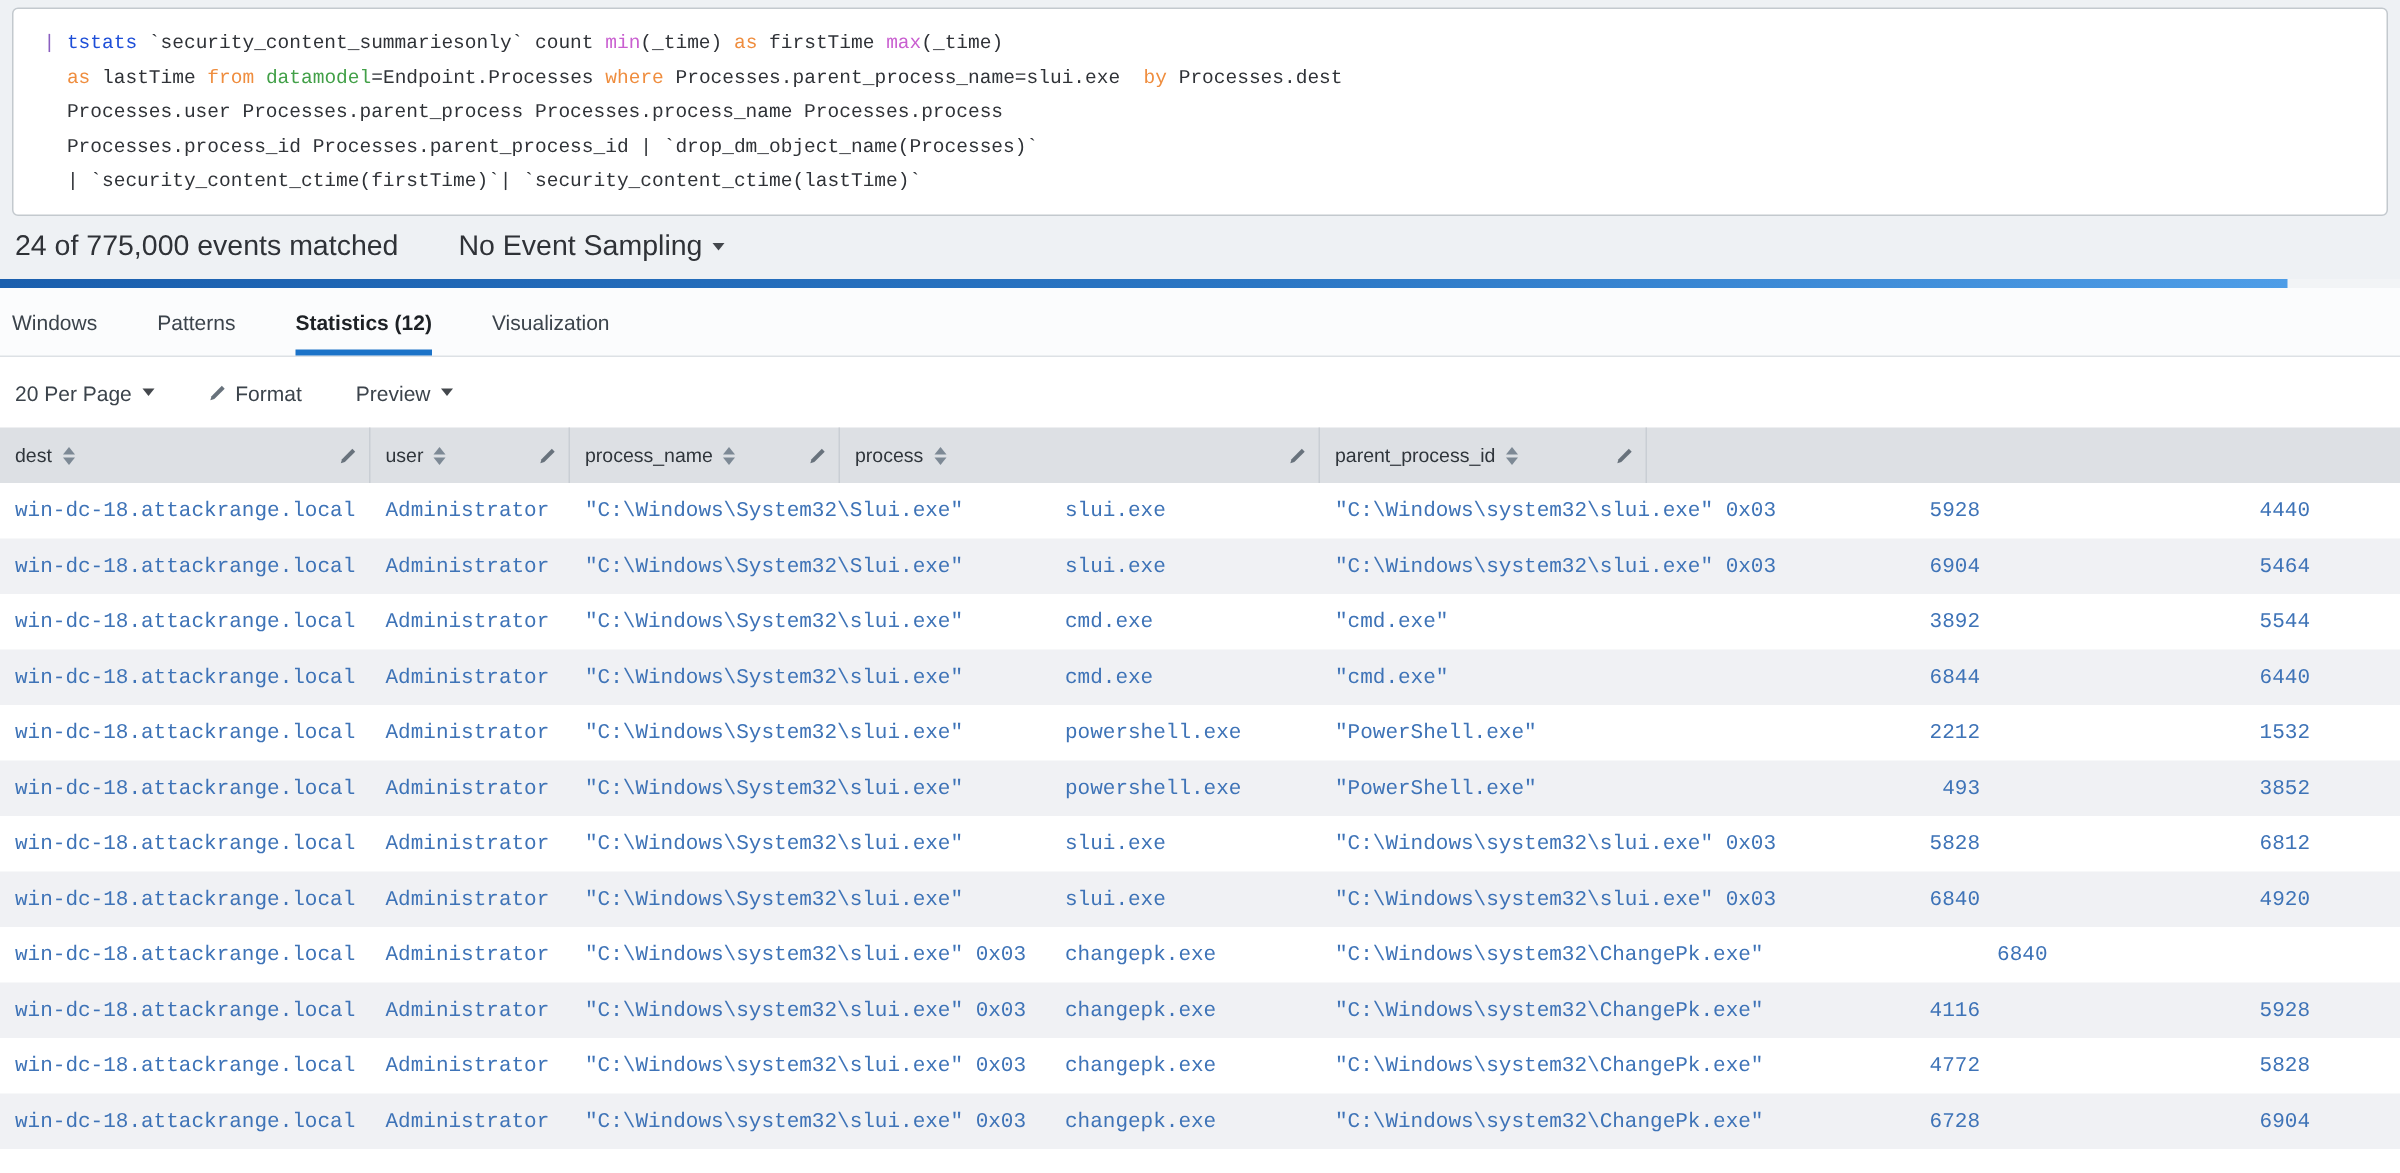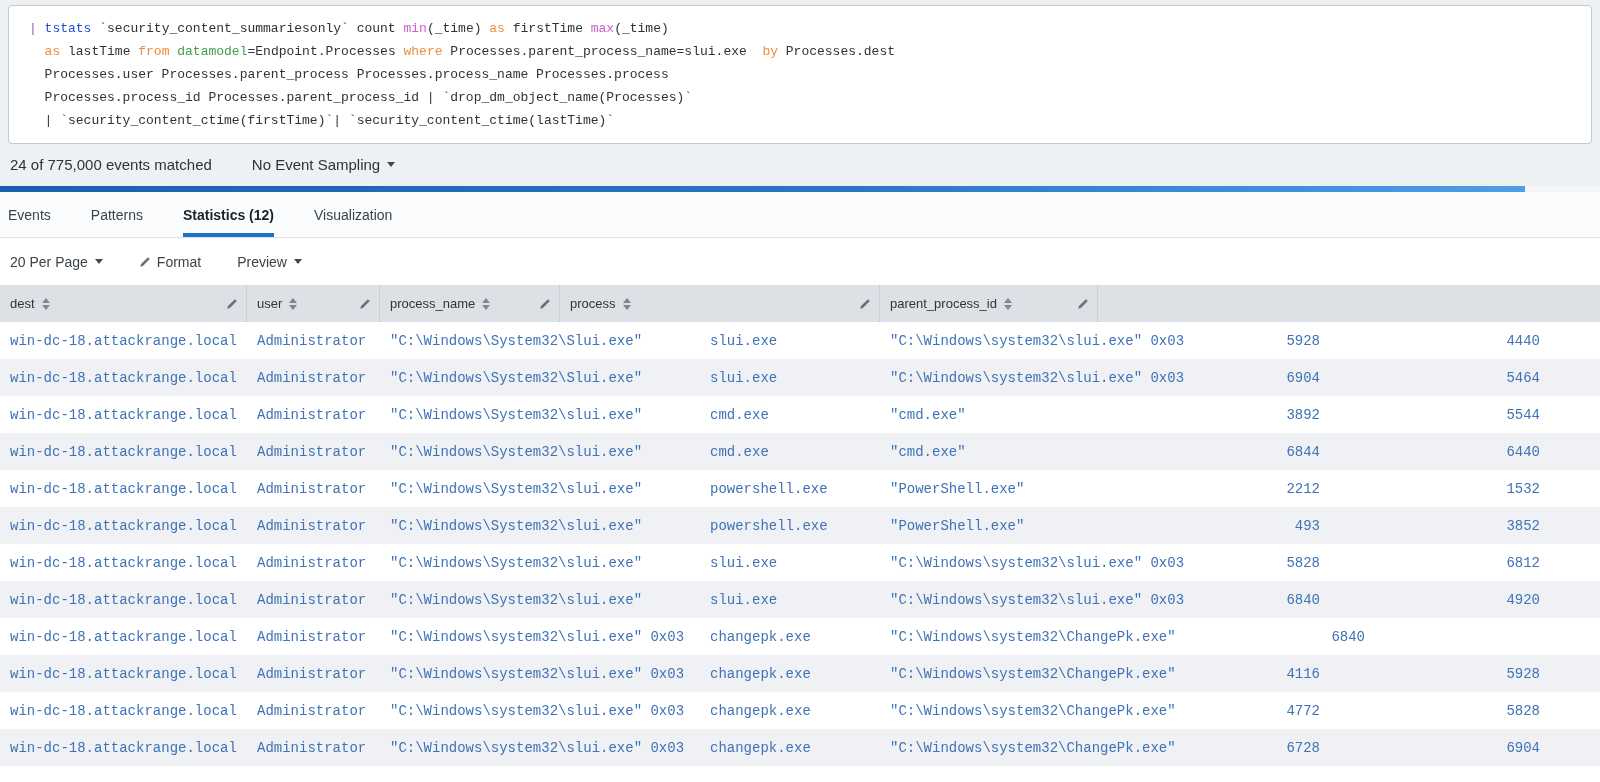--- a/index.html
+++ b/index.html
@@ -40,21 +40,21 @@
   .tk-pipe{color:#8a5fc0;}
   .tk-cmd{color:#1d4ed8;}
   .tk-kw{color:#ef8d3e;}
   .tk-fn{color:#c95fd0;}
   .tk-mod{color:#42a048;}
   .tk-plain{color:var(--plain);margin-top:16px;}
   .results-bar{
     height:41px;
     display:flex;
     align-items:center;
-    font-size:15px;
+    font-size:19px;
     color:#2f3237;
     padding-left:2px;
   }
   .results-bar .events-matched{margin-right:40px;}
   .sampling{display:inline-flex;align-items:center;cursor:pointer;}
   .caret{
     display:inline-block;width:0;height:0;
     border-left:4px solid transparent;
     border-right:4px solid transparent;
     border-top:5px solid #44484d;
@@ -147,21 +147,21 @@
       <span class="caret"></span>
     </span>
   </div>
 </div>
 
 <div class="progress">
   <div class="progress-fill"></div>
 </div>
 
 <div class="tabs" id="tabs">
-    <div class="tab">Events</div>
+    <div class="tab">Windows</div>
     <div class="tab">Patterns</div>
     <div class="tab active">Statistics (12)</div>
     <div class="tab">Visualization</div>
   </div>
 
 <div class="toolbar">
   <span class="tool">
     <span>20 Per Page</span>
     <span class="caret"></span>
   </span>

